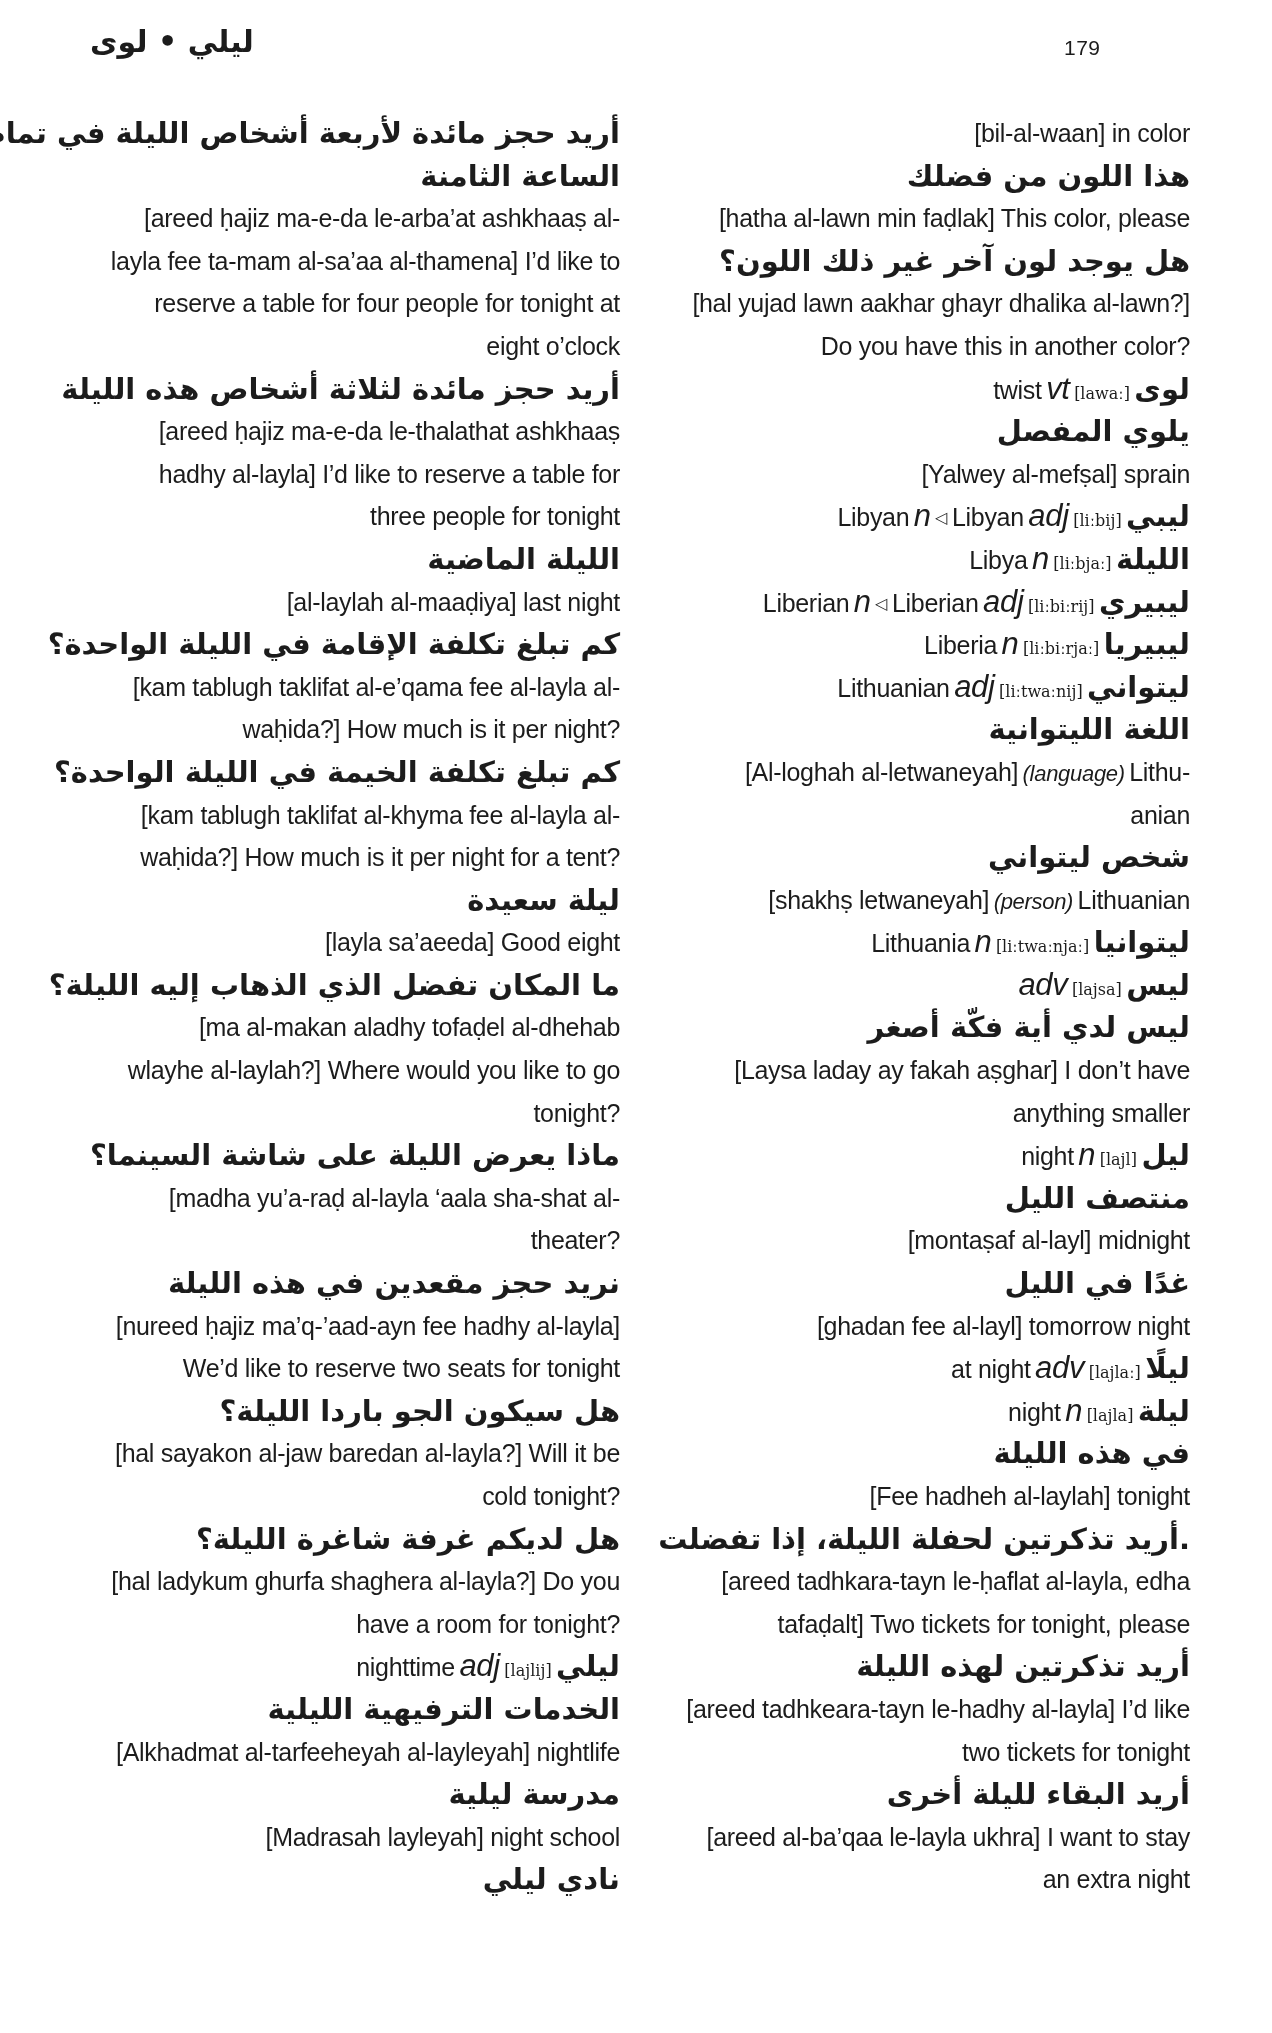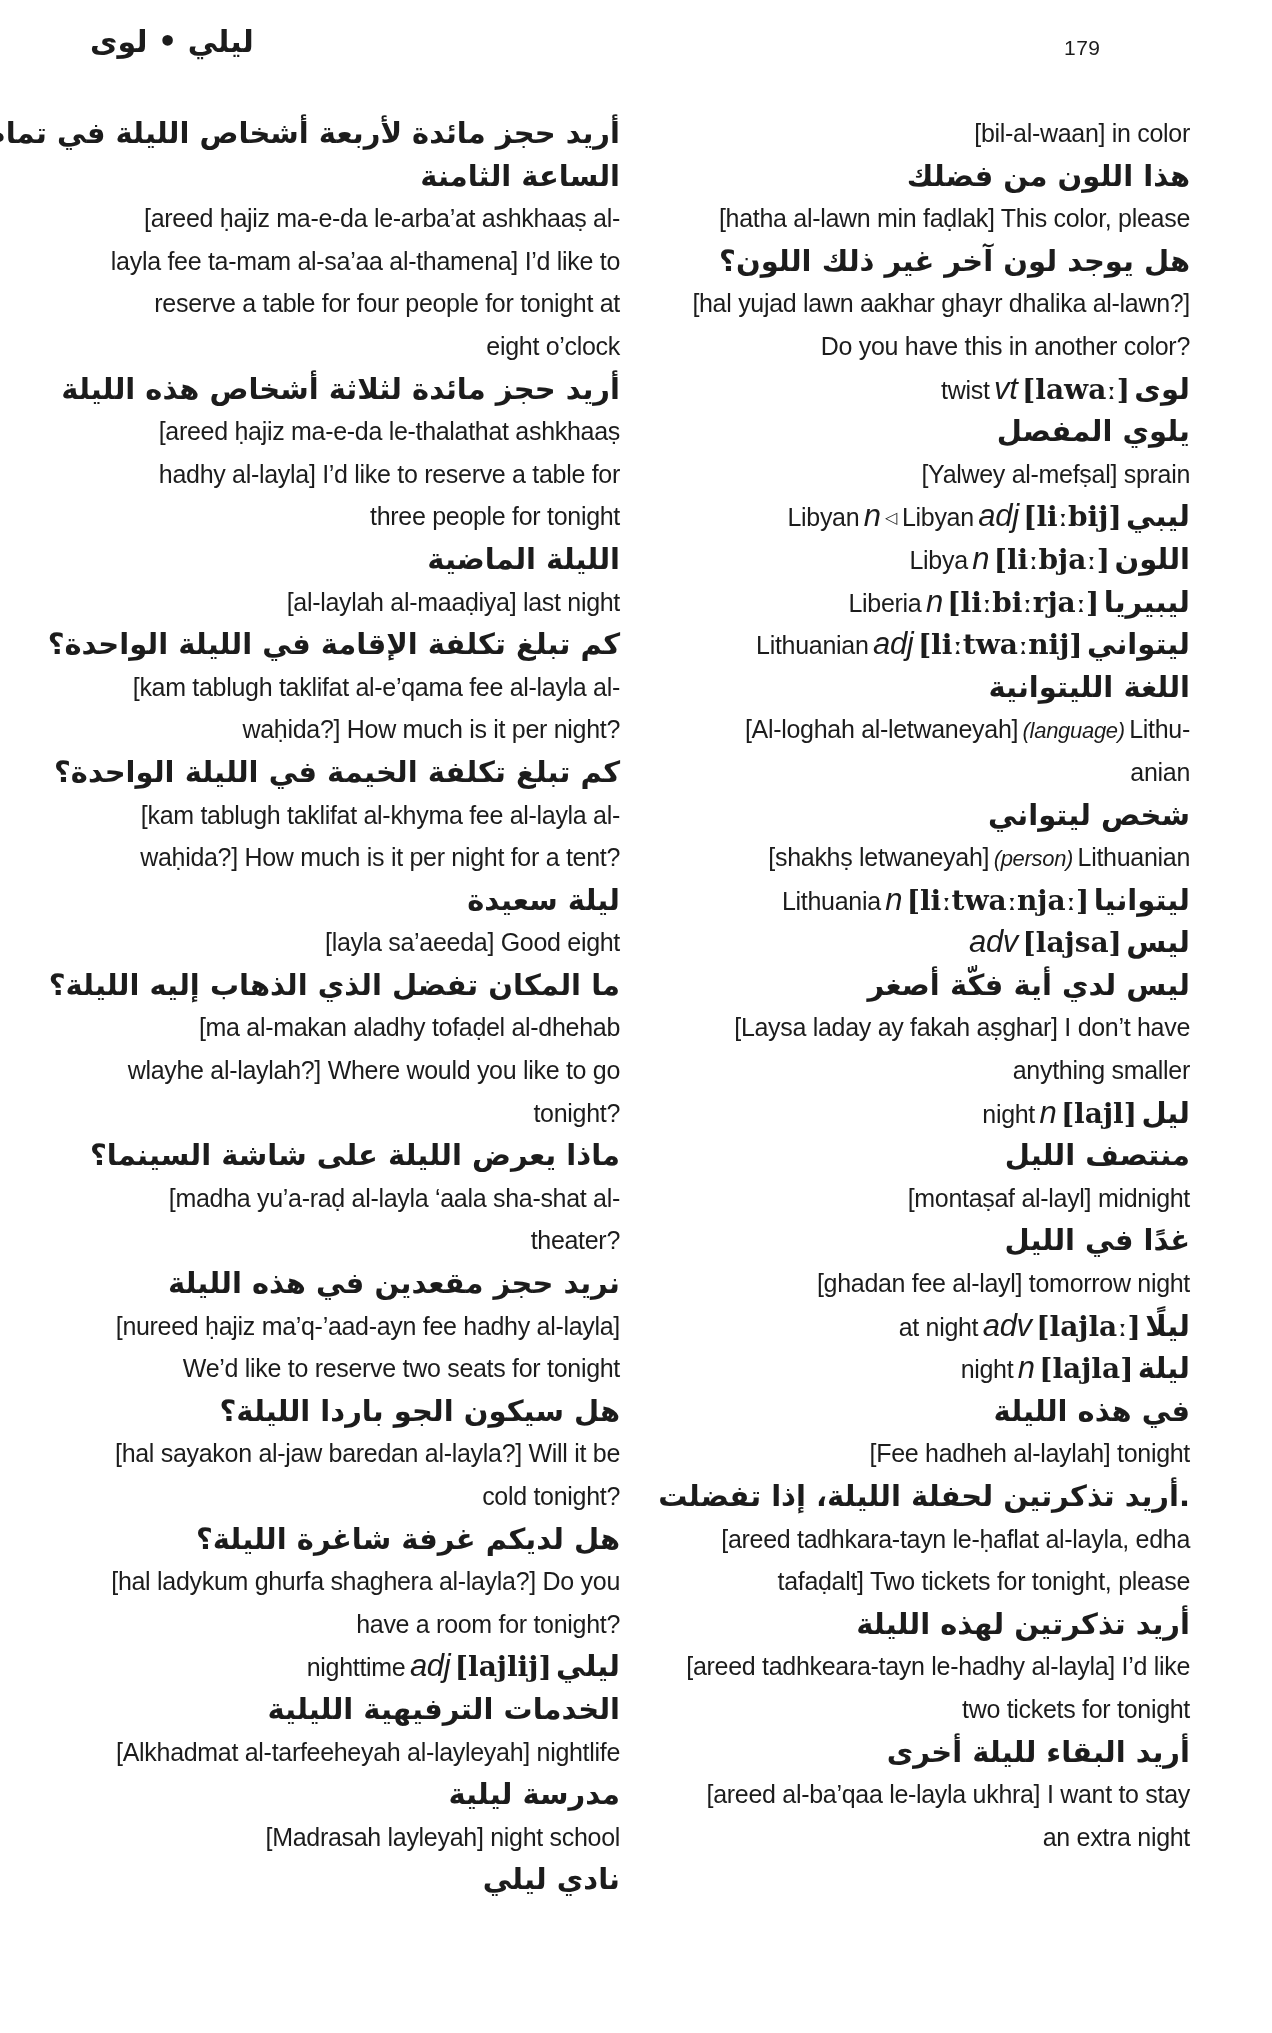--- a/index.html
+++ b/index.html
@@ -32,22 +32,21 @@
   }
   .seg-ar {
     font-family: "DejaVu Sans", sans-serif;
     font-weight: bold; font-size: 29px;
   }
   .seg-en  { font-size: 25px; letter-spacing: -0.3px; }
   .seg-pos { font-size: 31px; font-style: italic; letter-spacing: -0.3px; }
   .seg-it  { font-size: 22px; font-style: italic; letter-spacing: -0.3px; }
   .seg-pron {
     font-family: "DejaVu Serif", "Liberation Serif", serif;
-    font-size: 28px;
-    font-weight: bold;
+    font-size: 16px;
   }
   .seg-tri { font-size: 16px; vertical-align: 3px; }
   span[dir] { unicode-bidi: isolate; }
 </style>
 </head>
 <body>
 
 <div class="guide-words">ليلي • لوى</div>
 <div class="page-number">179</div>
 
@@ -99,21 +98,22 @@
     <div class="line" dir="ltr"><span class="seg-en" dir="ltr">[bil-al-waan] in color</span></div>
     <div class="line" dir="rtl"><span class="seg-ar" dir="rtl">هذا اللون من فضلك</span></div>
     <div class="line" dir="ltr"><span class="seg-en" dir="ltr">[hatha al-lawn min faḍlak] This color, please</span></div>
     <div class="line" dir="rtl"><span class="seg-ar" dir="rtl">هل يوجد لون آخر غير ذلك اللون؟</span></div>
     <div class="line" dir="ltr"><span class="seg-en" dir="ltr">[hal yujad lawn aakhar ghayr dhalika al-lawn?]</span></div>
     <div class="line" dir="ltr"><span class="seg-en" dir="ltr">Do you have this in another color?</span></div>
     <div class="line" dir="rtl"><span class="seg-ar" dir="rtl">لوى</span> <span class="seg-pron" dir="ltr">[lawaː]</span> <span class="seg-pos" dir="ltr">vt</span> <span class="seg-en" dir="ltr">twist</span></div>
     <div class="line" dir="rtl"><span class="seg-ar" dir="rtl">يلوي المفصل</span></div>
     <div class="line" dir="ltr"><span class="seg-en" dir="ltr">[Yalwey al-mefṣal] sprain</span></div>
     <div class="line" dir="rtl"><span class="seg-ar" dir="rtl">ليبي</span> <span class="seg-pron" dir="ltr">[liːbij]</span> <span class="seg-pos" dir="ltr">adj</span> <span class="seg-en" dir="ltr">Libyan</span> <span class="seg-tri" dir="ltr">◁</span> <span class="seg-pos" dir="ltr">n</span> <span class="seg-en" dir="ltr">Libyan</span></div>
-    <div class="line" dir="rtl"><span class="seg-ar" dir="rtl">اللون</span> <span class="seg-pron" dir="ltr">[liːbjaː]</span> <span class="seg-pos" dir="ltr">n</span> <span class="seg-en" dir="ltr">Libya</span></div>
+    <div class="line" dir="rtl"><span class="seg-ar" dir="rtl">الليلة</span> <span class="seg-pron" dir="ltr">[liːbjaː]</span> <span class="seg-pos" dir="ltr">n</span> <span class="seg-en" dir="ltr">Libya</span></div>
+    <div class="line" dir="rtl"><span class="seg-ar" dir="rtl">ليبيري</span> <span class="seg-pron" dir="ltr">[liːbiːrij]</span> <span class="seg-pos" dir="ltr">adj</span> <span class="seg-en" dir="ltr">Liberian</span> <span class="seg-tri" dir="ltr">◁</span> <span class="seg-pos" dir="ltr">n</span> <span class="seg-en" dir="ltr">Liberian</span></div>
     <div class="line" dir="rtl"><span class="seg-ar" dir="rtl">ليبيريا</span> <span class="seg-pron" dir="ltr">[liːbiːrjaː]</span> <span class="seg-pos" dir="ltr">n</span> <span class="seg-en" dir="ltr">Liberia</span></div>
     <div class="line" dir="rtl"><span class="seg-ar" dir="rtl">ليتواني</span> <span class="seg-pron" dir="ltr">[liːtwaːnij]</span> <span class="seg-pos" dir="ltr">adj</span> <span class="seg-en" dir="ltr">Lithuanian</span></div>
     <div class="line" dir="rtl"><span class="seg-ar" dir="rtl">اللغة الليتوانية</span></div>
     <div class="line" dir="ltr"><span class="seg-en" dir="ltr">[Al-loghah al-letwaneyah]</span> <span class="seg-it" dir="ltr">(language)</span> <span class="seg-en" dir="ltr">Lithu-</span></div>
     <div class="line" dir="ltr"><span class="seg-en" dir="ltr">anian</span></div>
     <div class="line" dir="rtl"><span class="seg-ar" dir="rtl">شخص ليتواني</span></div>
     <div class="line" dir="ltr"><span class="seg-en" dir="ltr">[shakhṣ letwaneyah]</span> <span class="seg-it" dir="ltr">(person)</span> <span class="seg-en" dir="ltr">Lithuanian</span></div>
     <div class="line" dir="rtl"><span class="seg-ar" dir="rtl">ليتوانيا</span> <span class="seg-pron" dir="ltr">[liːtwaːnjaː]</span> <span class="seg-pos" dir="ltr">n</span> <span class="seg-en" dir="ltr">Lithuania</span></div>
     <div class="line" dir="rtl"><span class="seg-ar" dir="rtl">ليس</span> <span class="seg-pron" dir="ltr">[lajsa]</span> <span class="seg-pos" dir="ltr">adv</span></div>
     <div class="line" dir="rtl"><span class="seg-ar" dir="rtl">ليس لدي أية فكّة أصغر</span></div>

